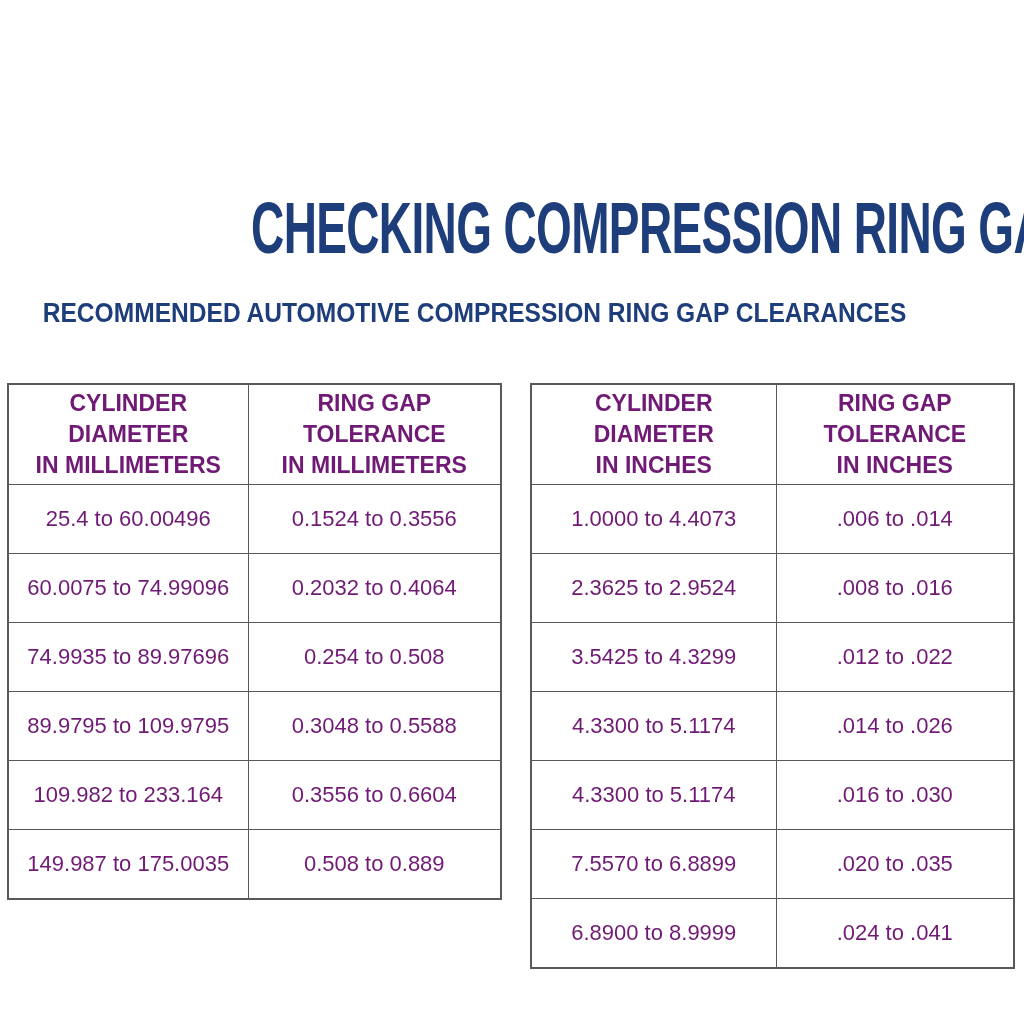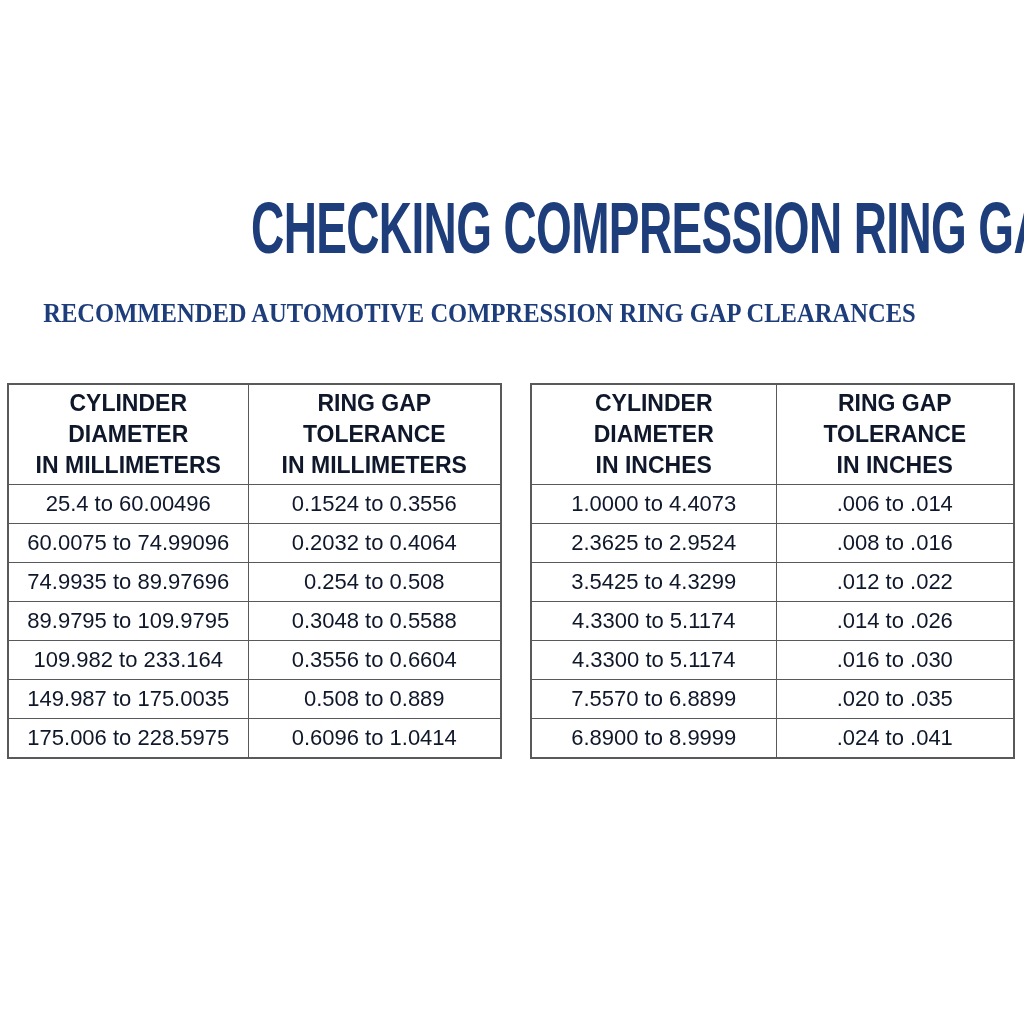--- a/index.html
+++ b/index.html
@@ -31,21 +31,20 @@
     color: #1E3D7B;
     transform: scaleX(0.63);
     transform-origin: 50% 50%;
   }
   .subtitle-wrap {
     position: absolute;
     top: 299px;
     left: 0;
     width: 859px;
     text-align: center;
-    font-family: Liberation Serif, serif;
   }
   .subtitle {
     display: inline-block;
     white-space: nowrap;
     font-size: 27px;
     font-weight: bold;
     line-height: 1.1;
     color: #1E3D7B;
     transform: scaleX(0.91);
     transform-origin: 50% 50%;
@@ -58,37 +57,37 @@
     background: #ffffff;
     border: 2px solid #58595B;
   }
   #tbl-mm   { left: 7px;   width: 493px; }
   #tbl-inch { left: 530px; width: 483px; }
   table.spec th,
   table.spec td {
     border: 1.5px solid #58595B;
     text-align: center;
     vertical-align: middle;
-    color: #0f172a;
+    color: #701a75;
     overflow: hidden;
   }
   table.spec th {
     height: 99px;
     font-size: 23px;
     font-weight: bold;
     line-height: 31px;
     white-space: pre-line;
     padding: 0;
   }
   table.spec td {
     height: 38px;
     font-size: 22px;
     font-weight: normal;
     line-height: 1;
-    padding: 0;
+    padding: 15px;
   }
 </style>
 </head>
 <body>
 
 <div class="title-wrap">
   <span class="title">CHECKING COMPRESSION RING GAPS</span>
 </div>
 
 <div class="subtitle-wrap">
@@ -128,24 +127,20 @@
       <td>0.3048 to 0.5588</td>
     </tr>
     <tr>
       <td>109.982 to 233.164</td>
       <td>0.3556 to 0.6604</td>
     </tr>
     <tr>
       <td>149.987 to 175.0035</td>
       <td>0.508 to 0.889</td>
     </tr>
-    <tr>
-      <td>175.006 to 228.5975</td>
-      <td>0.6096 to 1.0414</td>
-    </tr>
   </tbody>
 </table>
 
 <table class="spec" id="tbl-inch">
   <colgroup>
       <col style="width:245px">
       <col style="width:238px">
     </colgroup>
   <thead>
     <tr>

